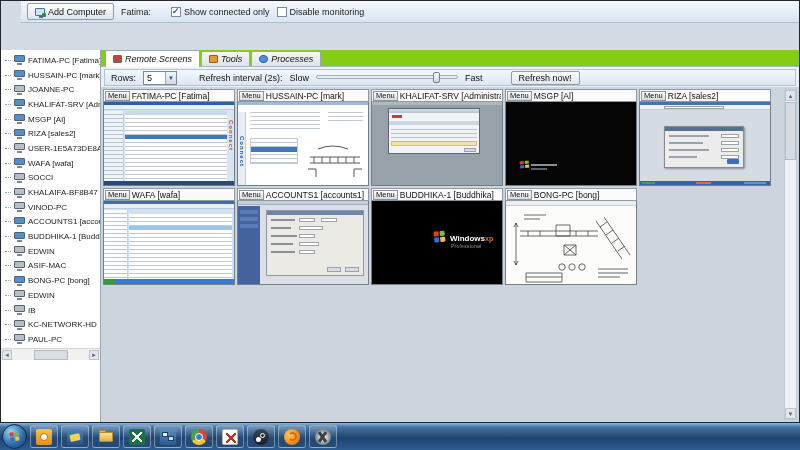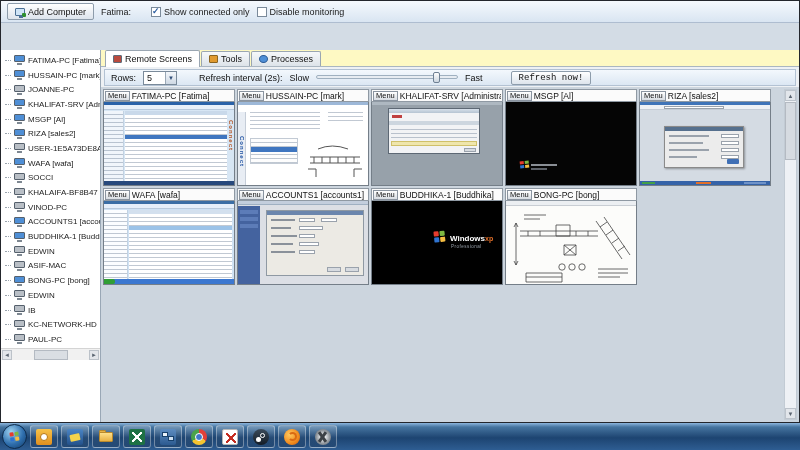--- a/index.html
+++ b/index.html
@@ -4,21 +4,21 @@
 <style>
   * { margin:0; padding:0; box-sizing:border-box; font-family:"Liberation Sans",sans-serif; }
   html,body { width:800px; height:450px; overflow:hidden; background:#15365c; }
   .a { position:absolute; }
 
   
   .app { position:absolute; left:0; top:0; width:800px; height:423px; background:#d3dce5; border:1px solid #23262c; }
   .titlebar { height:14px; background:linear-gradient(90deg,#17191d,#34383f 35%,#596069 68%,#3a3f47); display:flex; align-items:center; gap:4px; padding-left:3px; color:#f2f4f7; font-size:9px; }
   .app-ico { width:9px; height:8px; background:#bfe3f4; border:1px solid #5b8296; border-radius:1px; }
   .menubar { height:13px; background:#f4f3f1; border-bottom:1px solid #d6d5d2; display:flex; align-items:center; gap:15px; padding-left:9px; font-size:9px; color:#222; }
-  .toolbar { height:22px; background:linear-gradient(#f5f9fd,#d9e5f2); border-bottom:1px solid #aebdd0; display:flex; align-items:center; gap:7px; padding-left:6px; font-size:9px; color:#1a1a1a; }
+  .toolbar { height:22px; background:linear-gradient(#f5f9fd,#d9e5f2); border-bottom:1px solid #aebdd0; display:flex; align-items:center; gap:7px; padding-left:6px; font-size:9px; color:#1a1a1a;margin-left:20px; }
   .btn { height:17px; border:1px solid #8d9cab; border-radius:2px; background:linear-gradient(#ffffff,#dde4ec); display:inline-flex; align-items:center; gap:3px; padding:0 7px; font-size:9px; color:#111; }
   .mini-pc { width:10px; height:8px; position:relative; background:#cfe4f6; border:1px solid #4a6f94; border-radius:1px; }
   .mini-pc::after { content:""; position:absolute; left:3px; bottom:-3px; width:4px; height:2px; background:#4a6f94; }
   .plus { position:absolute; right:-2px; bottom:-2px; width:4px; height:4px; background:#2e8f2e; border-radius:1px; }
   .combo { height:14px; background:#fff; border:1px solid #7a8a9a; display:inline-flex; align-items:center; justify-content:space-between; padding-left:3px; font-size:9px; }
   .combo .arr { width:11px; height:12px; background:linear-gradient(#f3f7fb,#cfd9e4); border-left:1px solid #9aa8b6; font-size:6px; color:#33507a; display:flex; align-items:center; justify-content:center; }
   .cbrow { display:inline-flex; align-items:center; gap:3px; }
   .cb { width:10px; height:10px; background:#fff; border:1px solid #7a8a9a; position:relative; }
   .cb.on::after { content:"✓"; position:absolute; left:0px; top:-2px; font-size:9px; color:#2b5c9e; font-weight:bold; }
 
@@ -36,21 +36,21 @@
   .pcico::after { content:""; position:absolute; left:3px; bottom:0; width:5px; height:2px; background:#7d8791; }
   .hscroll { height:12px; background:#f1f1f1; border-top:1px solid #d4d4d4; display:flex; align-items:center; justify-content:space-between; padding:0 1px; }
   .sarr { width:10px; height:10px; background:#e3e6ea; border:1px solid #bcc2c9; font-size:6px; color:#5a6470; display:flex; align-items:center; justify-content:center; }
   .sthumb { width:34px; height:10px; background:#dadee3; border:1px solid #b4bac2; }
   .legend { flex:1; padding:8px 2px 0 6px; display:flex; flex-direction:column; gap:7px; font-size:8px; color:#222; }
   .litem { display:flex; align-items:center; gap:4px; }
   .lock { position:absolute; right:-2px; bottom:-1px; width:4px; height:4px; background:#8a6d1d; border-radius:1px; }
 
   
   .main { flex:1; display:flex; flex-direction:column; background:#eef1f4; min-width:0; }
-  .tabstrip { height:17px; display:flex; align-items:flex-end; gap:1px; padding-left:4px; background:#fef9c3; border-bottom:1px solid #aab6c1; }
+  .tabstrip { height:17px; display:flex; align-items:flex-end; gap:1px; padding-left:4px; background:#84cc16; border-bottom:1px solid #aab6c1;font-style:italic; }
   .tab { height:15px; display:flex; align-items:center; gap:3px; padding:0 7px; font-size:9px; color:#111; border:1px solid #9aa6b2; border-bottom:none; border-radius:2px 2px 0 0; background:linear-gradient(#f6f8fa,#dde3e9); }
   .tab.active { background:#fff; height:17px; margin-bottom:-1px; }
   .ticon { width:9px; height:8px; border-radius:1px; }
   .controls { height:17px; margin:2px 3px 1px 3px; border:1px solid #b3c2d3; background:linear-gradient(#f3f8fd,#dce7f3); display:flex; align-items:center; gap:7px; padding:0 6px; font-size:9px; color:#111; }
   .slider { width:142px; height:11px; position:relative; }
   .slider .trk { position:absolute; left:0; right:0; top:3px; height:4px; background:#e7ecf2; border:1px solid #9fb0c0; border-radius:2px; }
   .slider .hnd { position:absolute; left:82%; top:0; width:7px; height:11px; background:linear-gradient(#fdfdfd,#ccd6e0); border:1px solid #6e8094; border-radius:2px; }
 
   .gridarea { flex:1; position:relative; background:#ccd5de; overflow:hidden; }
   .vscroll { position:absolute; right:2px; top:2px; bottom:2px; width:13px; background:#eef1f5; border:1px solid #c2cbd4; }
@@ -278,21 +278,21 @@
         </span>
         <span style="width:8px;"></span>
         <span>Refresh interval (2s):</span>
         <span>Slow</span>
         <span class="slider">
           <span class="trk"></span>
           <span class="hnd"></span>
         </span>
         <span>Fast</span>
         <span style="width:14px;"></span>
-        <button class="btn" style="height:14px;font-family:Liberation Mono, monospace;">Refresh now!</button>
+        <button class="btn" style="height:14px;">Refresh now!</button>
       </div>
 
       <div class="gridarea">
         <div class="grid">
 
           <div class="thumb">
             <div class="thead">
               <button class="menubtn">Menu</button>
               <span class="ttitle">FATIMA-PC [Fatima]</span>
             </div>

